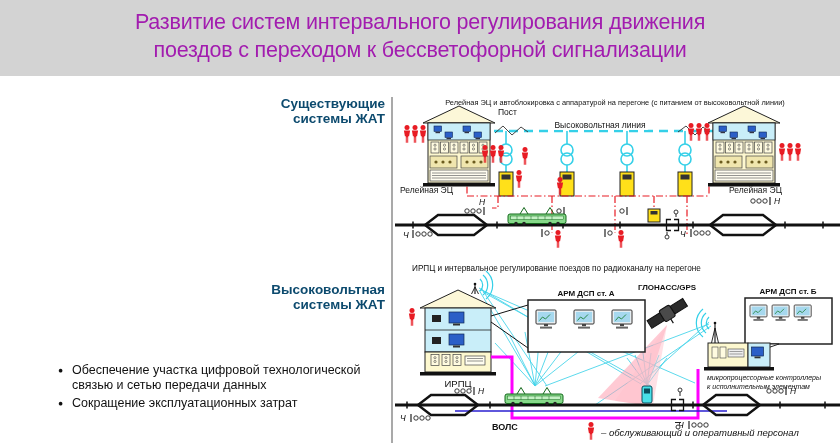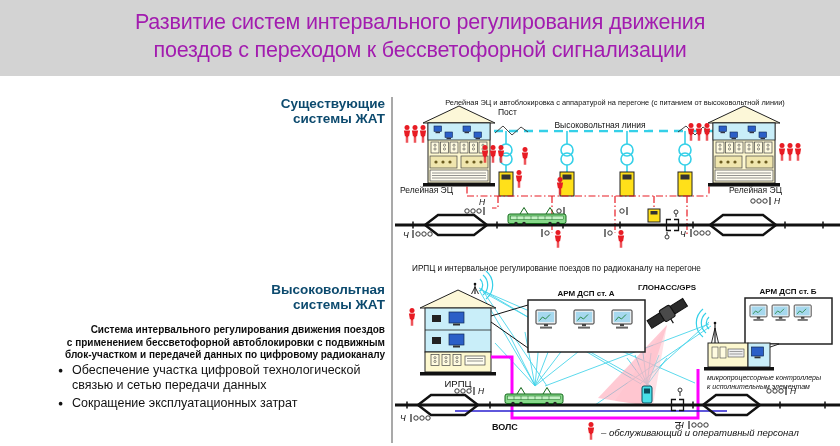--- a/index.html
+++ b/index.html
@@ -43,23 +43,20 @@
 
   <div id="hdr">
     <div class="ttl">Развитие систем интервального регулирования движения
 поездов с переходом к бессветофорной сигнализации</div>
   </div>
 
   <div class="lp h-blk" style="top:96px">Существующие
 системы ЖАТ</div>
   <div class="lp h-blk" style="top:282px">Высоковольтная
 системы ЖАТ</div>
-  <div class="lp desc-b" style="top:324px">Система интервального регулирования движения поездов
-с применением бессветофорной автоблокировки с подвижным
-блок-участком и передачей данных по цифровому радиоканалу</div>
   <div id="bullets">
     <div class="bl">Обеспечение участка цифровой технологической связью и сетью передачи данных</div>
     <div class="bl">Сокращение эксплуатационных затрат</div>
   </div>
 
   <div id="vdiv"></div>
 
   <svg width="0" height="0" style="position:absolute" aria-hidden="true">
     <defs>
       <g id="person">

